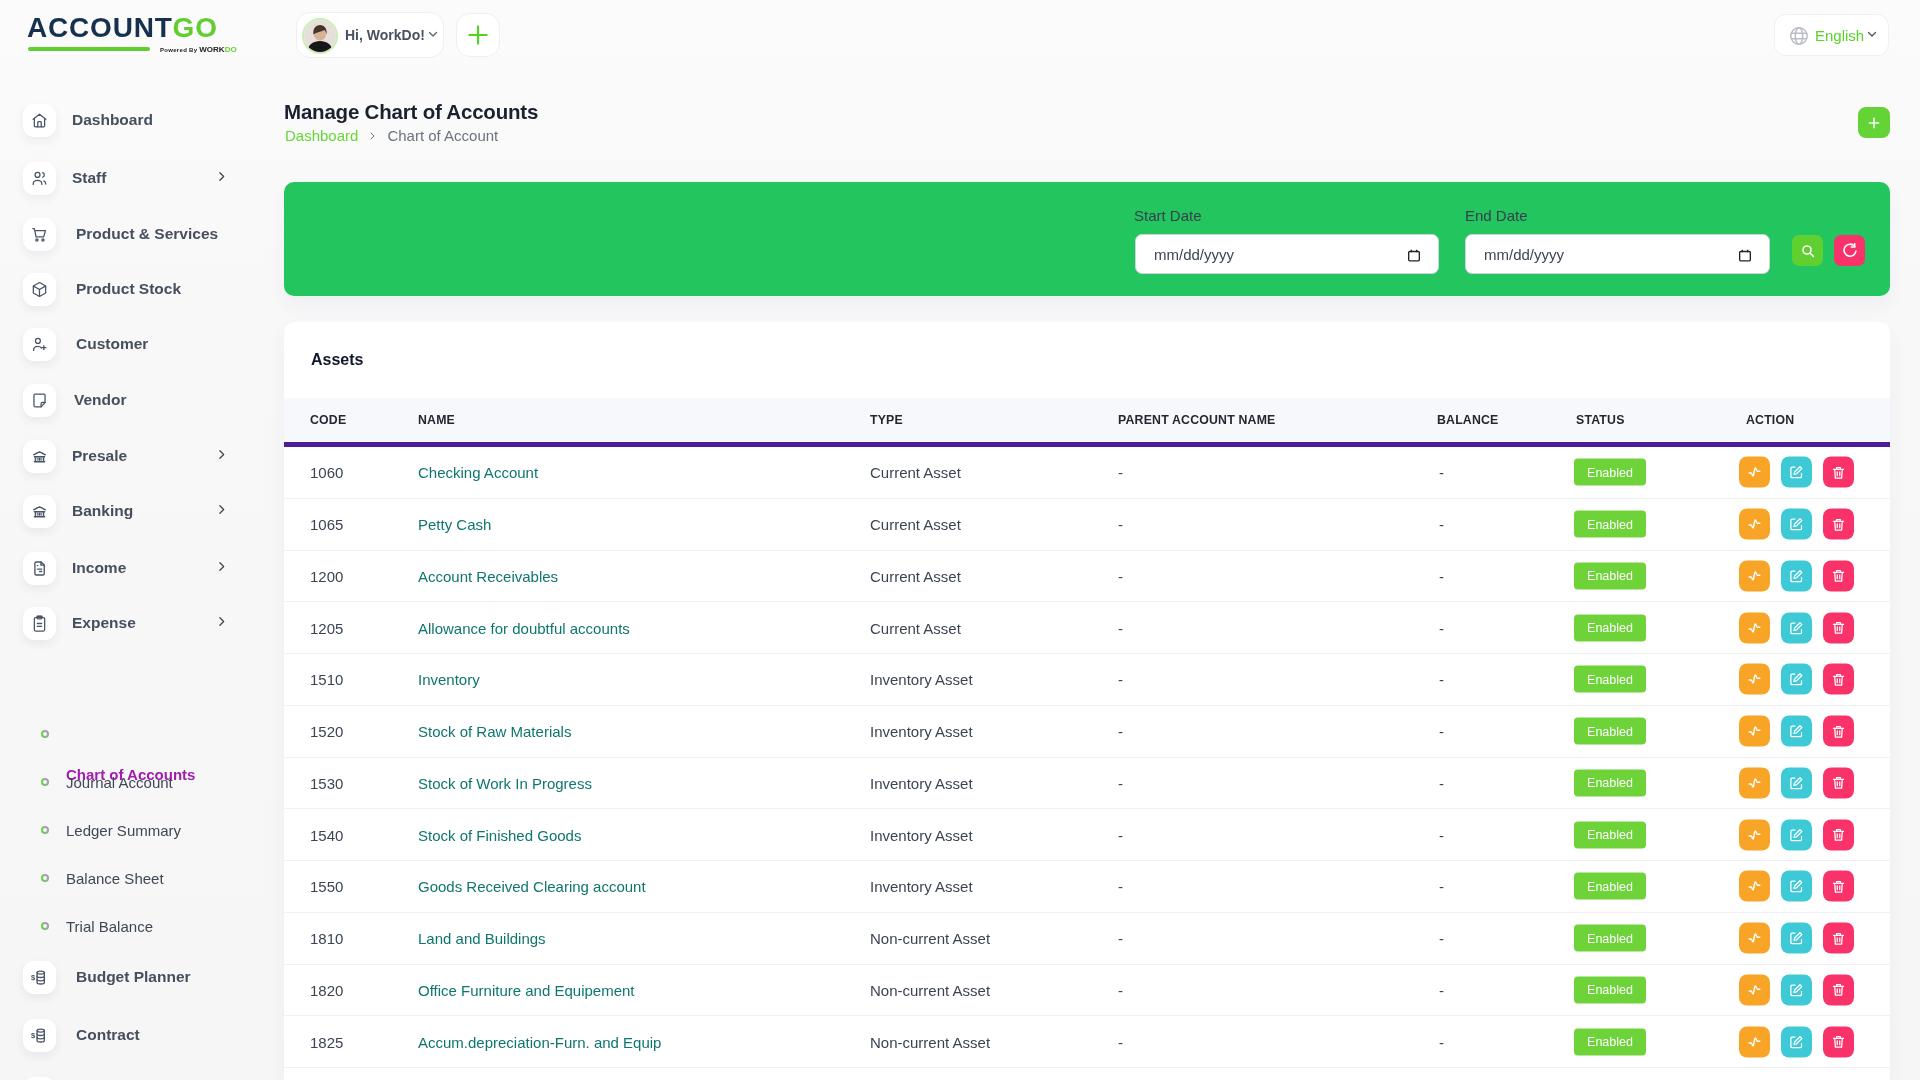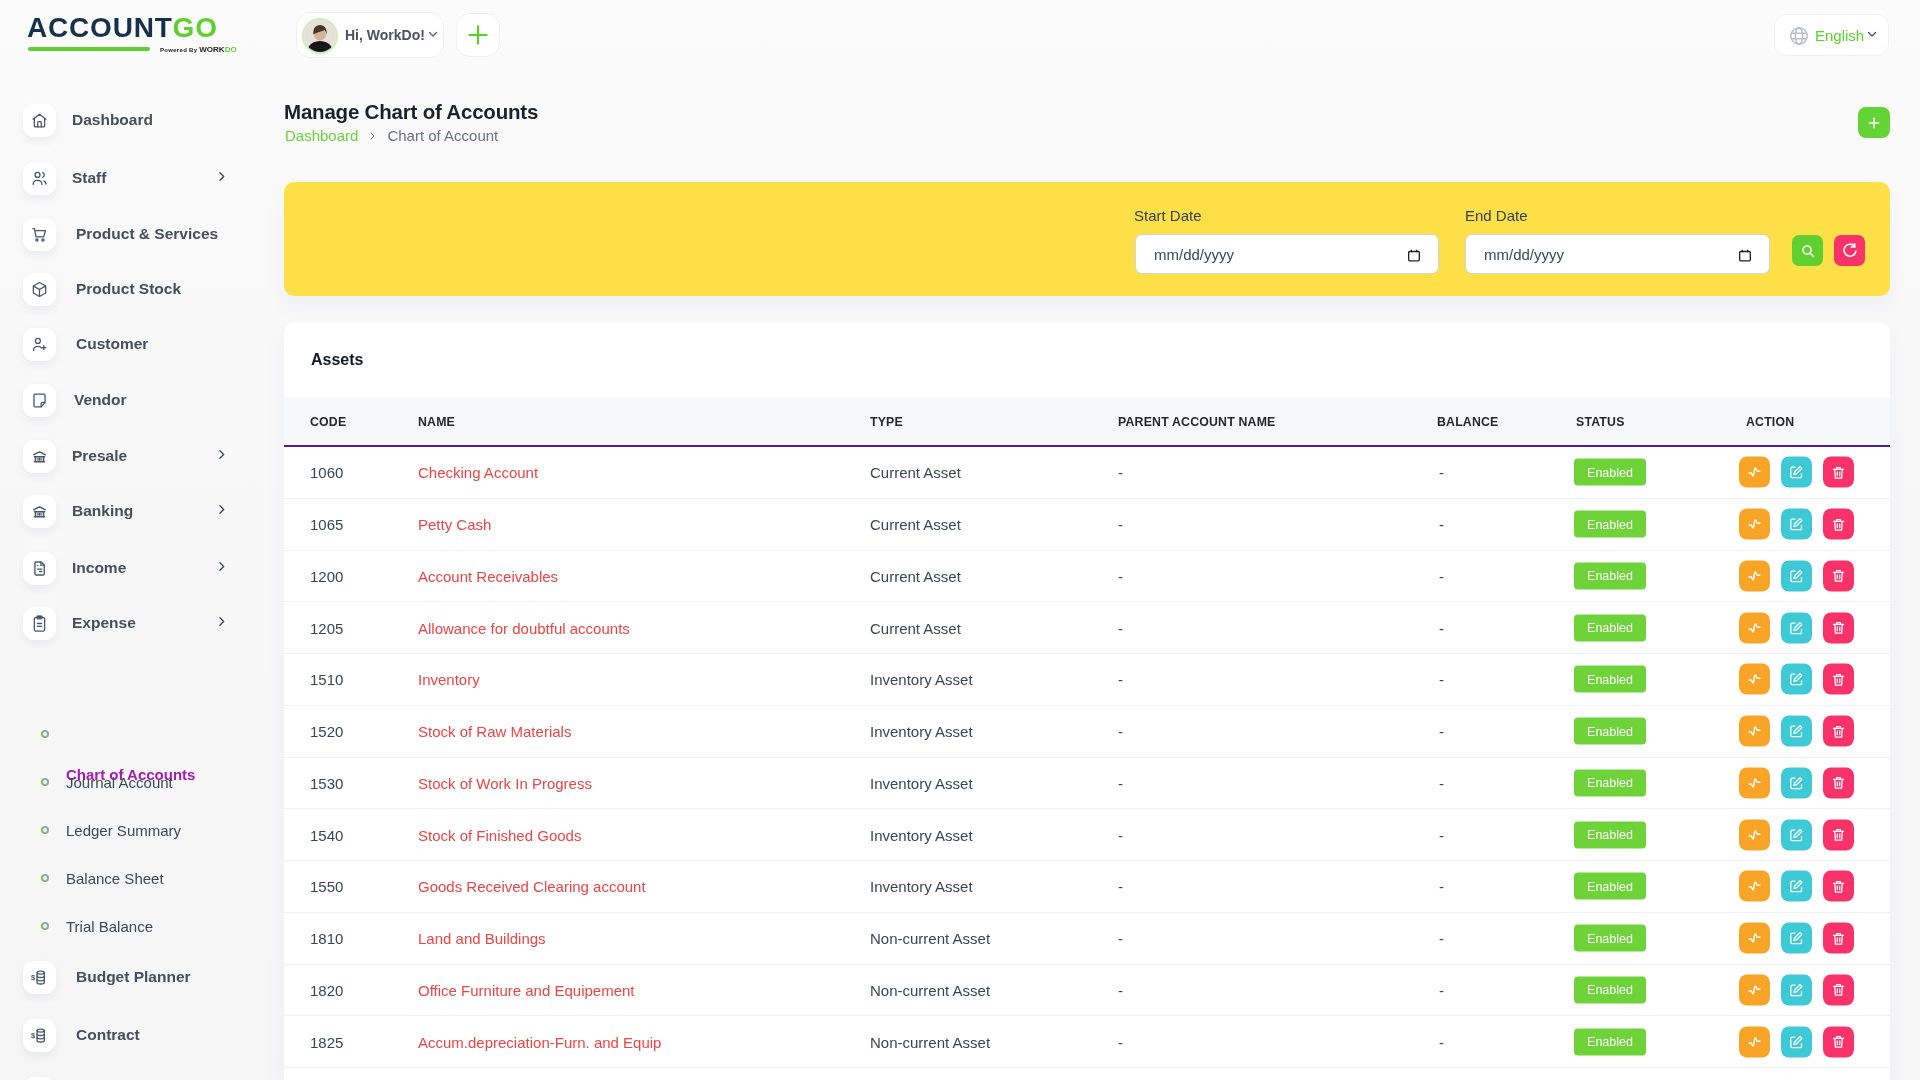--- a/index.html
+++ b/index.html
@@ -46,37 +46,37 @@
 
 
 .ptitle { position:absolute; left:284px; top:100px; font-size:20.5px; font-weight:700; color:#1a2230; letter-spacing:-0.2px; }
 .bcrumb { position:absolute; left:285px; top:127px; font-size:15px;text-align:right; }
 .bcrumb .bd { color:#67d737; }
 .bcrumb .bsep { color:#5b6472; margin:0 10px; font-size:13px; }
 .bcrumb .bc { color:#6b7280; }
 .addbtn { position:absolute; left:1858px; top:107px; width:32px; height:31px; background:#64d335; border-radius:8px; display:flex; align-items:center; justify-content:center; }
 
 
-.fcard { position:absolute; left:284px; top:182px; width:1606px; height:114px; background:#fde047; border-radius:10px; box-shadow:0 10px 20px rgba(40,50,70,.05); }
+.fcard { position:absolute; left:284px; top:182px; width:1606px; height:114px; background:#22c55e; border-radius:10px; box-shadow:0 10px 20px rgba(40,50,70,.05); }
 .flabel { position:absolute; top:25px; font-size:15px; color:#38404d; }
 .finput { position:absolute; top:52px; width:304px; height:40px; border:1px solid #cfd4da; border-radius:7px; background:#fff; }
 .finput .ph { position:absolute; left:18px; top:50%; transform:translateY(-50%); font-size:15px; color:#3f4754; }
 .finput .cal { position:absolute; right:16px; top:12px; }
 .fbtn { position:absolute; top:53px; width:31px; height:31px; border-radius:7px; display:flex; align-items:center; justify-content:center; }
 .fbtn.search { background:#5fd030; }
 .fbtn.reset { background:#f9336a; }
 
 
 .tcard { position:absolute; left:284px; top:322px; width:1606px; height:758px; background:#fff; border-radius:10px 10px 0 0; box-shadow:0 10px 20px rgba(40,50,70,.05); }
 .ttitle { position:absolute; left:27px; top:29px; font-size:16px; font-weight:700; color:#0f172a; }
-.thead { position:absolute; left:0; top:76px; width:1606px; height:49px; background:#f7f8fb; border-bottom:2px solid #4c1d95; }
+.thead { position:absolute; left:0; top:76px; width:1606px; height:49px; background:#f7f8fb; border-bottom:5px solid #4c1d95; }
 .th { position:absolute; top:50%; transform:translateY(-50%); font-size:12.3px; font-weight:700; color:#23272f; letter-spacing:.2px; }
 .trow { position:absolute; left:0; width:1606px; height:51.75px; border-bottom:1px solid #f0f1f4; }
 .td { position:absolute; top:50%; transform:translateY(-50%); font-size:15px; color:#3c4452; }
-.td.link { color:#ef4444; }
+.td.link { color:#0f766e; }
 .badge { position:absolute; left:1290px; top:50%; transform:translateY(-50%); background:#6ed339; color:#fff; font-size:12.5px; padding:6.5px 0; width:72px; text-align:center; border-radius:4px; }
 .acts { position:absolute; left:1455px; top:50%; transform:translateY(-50%); display:flex; gap:11px; }
 .abtn { width:31px; height:31px; border-radius:8px; display:flex; align-items:center; justify-content:center; }
 .abtn.o { background:#f7a427; }
 .abtn.c { background:#3ec9d6; }
 .abtn.p { background:#f9336a; }
 
 .c1 { left:26px; } .c2 { left:134px; } .c3 { left:586px; } .c4 { left:834px; } .c5 { left:1153px; } .c6 { left:1292px; } .c7 { left:1458px; }
 </style>
 </head>

